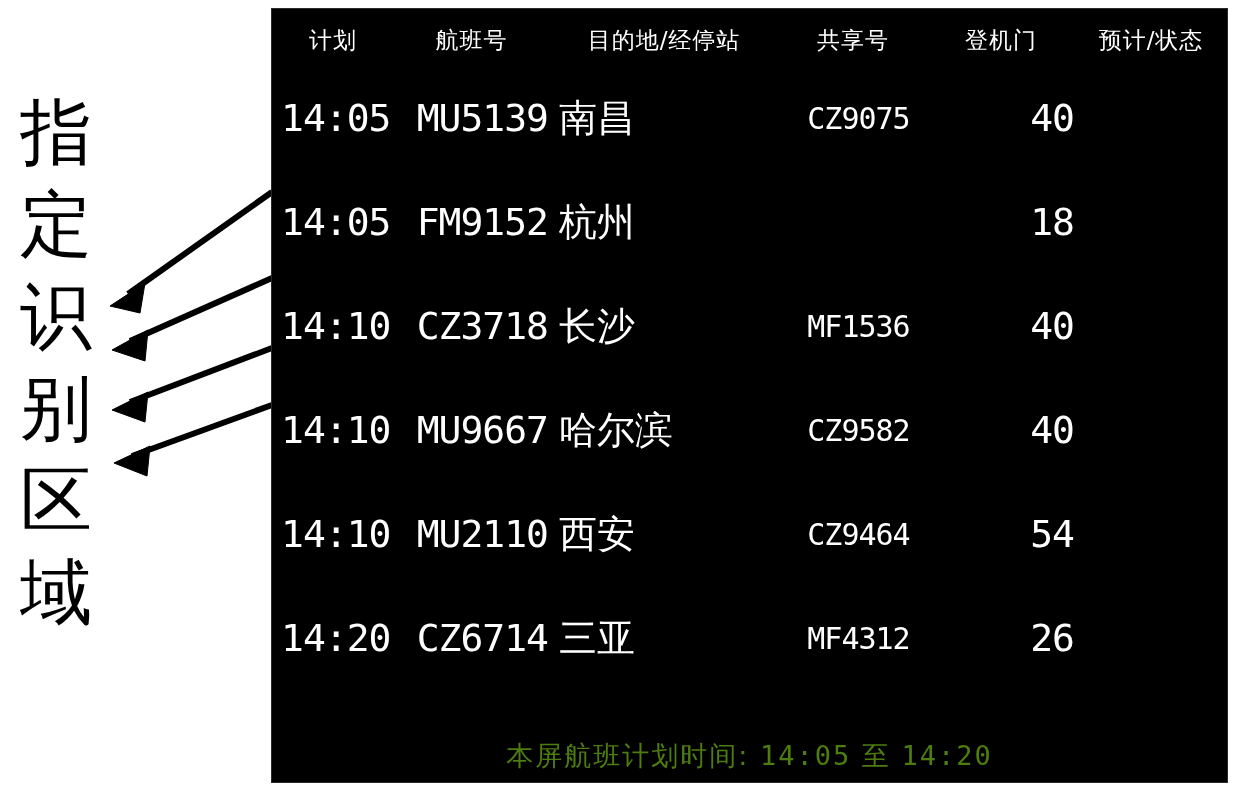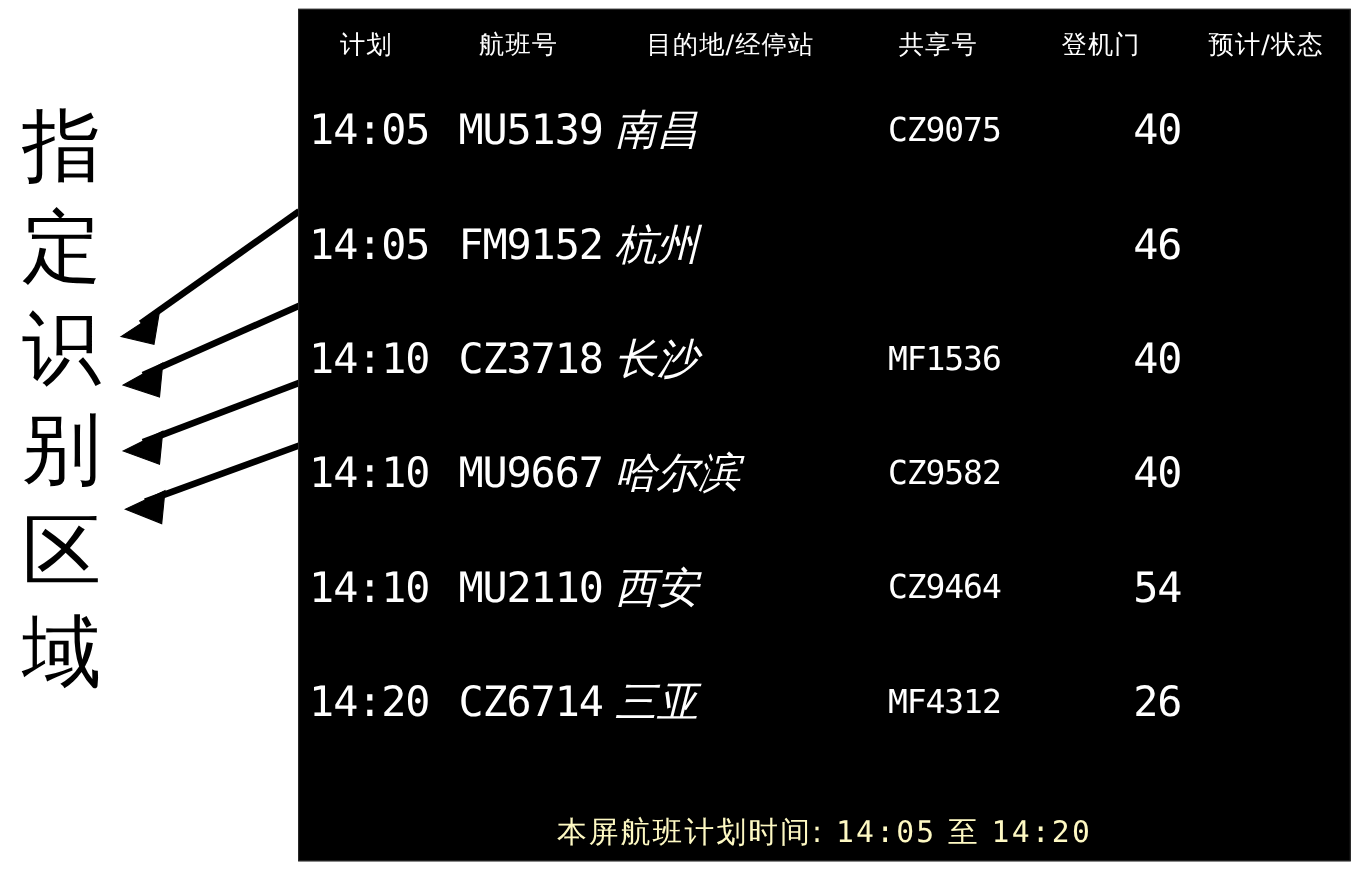--- a/index.html
+++ b/index.html
@@ -99,21 +99,20 @@
   }
   .fids-row td.cell-flight {
     text-align: right;
     padding-left: 6px;
   }
   .fids-row td.cell-dest {
     text-align: left;
     padding-left: 10px;
     font-family: "DejaVu Sans", "Liberation Sans", sans-serif;
     letter-spacing: 0;
-    font-style: italic;
   }
   .fids-row td.cell-share {
     text-align: center;
     padding-left: 12px;
     font-size: 30px;
   }
   .fids-row td.cell-gate {
     text-align: right;
     padding-left: 26px;
   }
@@ -121,21 +120,21 @@
     text-align: left;
   }
 
   
   #fids-footer {
     position: absolute;
     left: 0;
     bottom: 8px;
     width: 100%;
     text-align: center;
-    color: #fef9c3;
+    color: #4d7c0f;
     font-size: 27px;
     letter-spacing: 2px;
     font-family: "DejaVu Sans", "Liberation Sans", sans-serif;
     white-space: nowrap;
   }
   #fids-footer .footer-time {
     font-family: "DejaVu Sans Mono", "Liberation Mono", monospace;
   }
 </style>
 </head>
@@ -203,21 +202,21 @@
         <td class="cell-dest">南昌</td>
         <td class="cell-share">CZ9075</td>
         <td class="cell-gate">40</td>
         <td class="cell-status"></td>
       </tr>
       <tr class="fids-row">
         <td class="cell-time">14:05</td>
         <td class="cell-flight">FM9152</td>
         <td class="cell-dest">杭州</td>
         <td class="cell-share"></td>
-        <td class="cell-gate">46</td>
+        <td class="cell-gate">18</td>
         <td class="cell-status"></td>
       </tr>
       <tr class="fids-row">
         <td class="cell-time">14:10</td>
         <td class="cell-flight">CZ3718</td>
         <td class="cell-dest">长沙</td>
         <td class="cell-share">MF1536</td>
         <td class="cell-gate">40</td>
         <td class="cell-status"></td>
       </tr>

